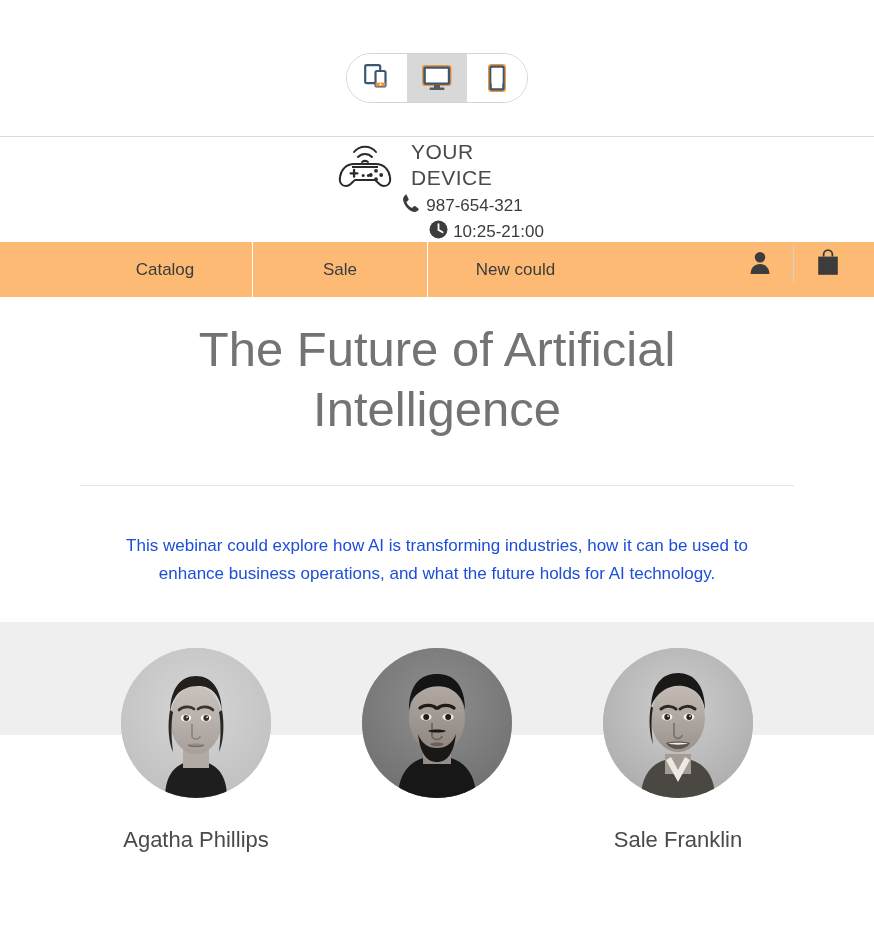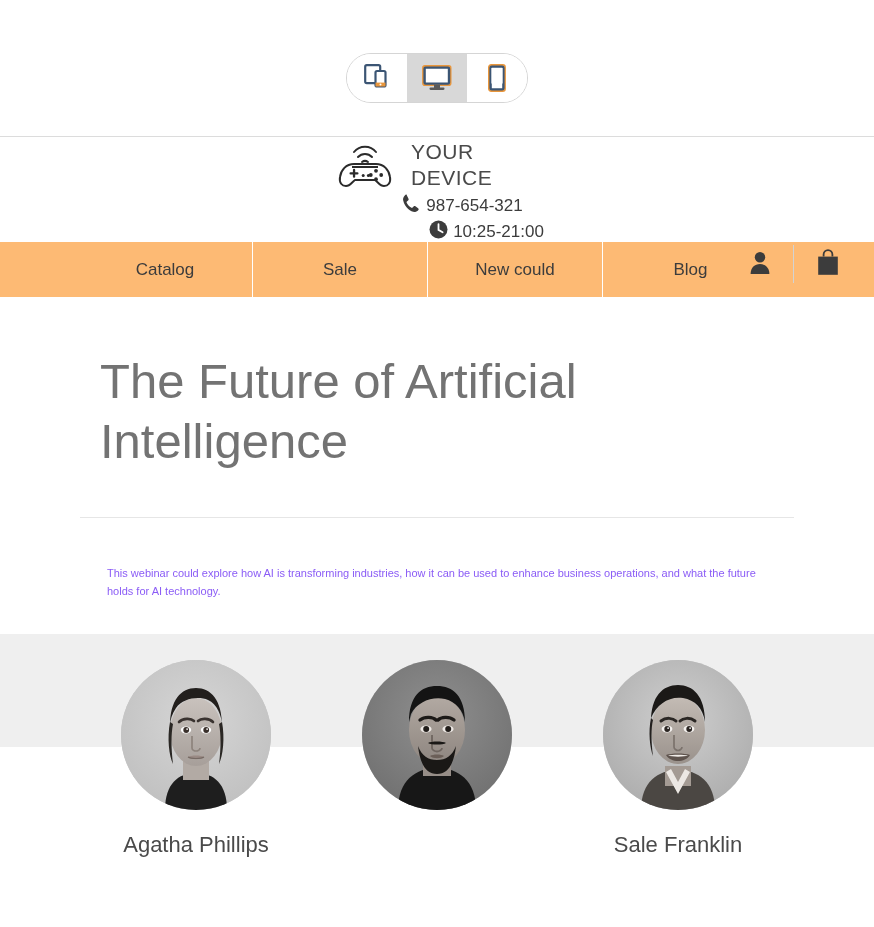--- a/index.html
+++ b/index.html
@@ -101,39 +101,39 @@
     justify-content: center;
     font-size: 17px;
     color: #3c3c3c;
     border-right: 1px solid #ffffff;
     cursor: pointer;
   }
   .nav-item:last-child { border-right: none; }
 
   
   .hero {
-    padding: 54px 80px 0 80px;
-    text-align: left;
+    padding: 22px 80px 0 80px;
+    text-align: center;
   }
   .hero-title {
     font-size: 49px;
     font-weight: normal;
     color: #737373;
     line-height: 1.23;
     margin: 0;
     padding: 0 20px;
   }
   .hero-rule {
     height: 1px;
     background: #e6e6e6;
     margin: 45px 0 0 0;
   }
   .hero-desc {
-    font-size: 11px;
-    color: #8b5cf6;
+    font-size: 17px;
+    color: #1d4ed8;
     line-height: 1.65;
     margin: 46px auto 0 auto;
     max-width: 660px;
   }
   .hero-date {
     font-size: 22px;
     color: #555555;
     margin-top: 26px;
     letter-spacing: 0.3px;
   }
@@ -161,21 +161,21 @@
     width: 150px; height: 150px;
     border-radius: 50%;
     overflow: hidden;
     margin: 0 auto;
     background: #c9c9c9;
   }
   .avatar svg { display: block; }
   .speaker-name {
     font-size: 22px;
     color: #4a4a4a;
-    margin-top: 22px;
+    margin-top: 29px;
     white-space: nowrap;
   }
 </style>
 </head>
 <body>
 
 <div class="preview-toolbar">
   <div class="device-switcher">
 
     <div class="device-btn">
@@ -277,21 +277,20 @@
       </svg>
     </span>
   </div>
 
 </div>
 
 <div class="site-nav">
   <div class="nav-item">Catalog</div>
   <div class="nav-item">Sale</div>
   <div class="nav-item">New could</div>
-  <div class="nav-item">Blog</div>
 </div>
 
 <div class="hero">
   <h1 class="hero-title">The Future of Artificial Intelligence</h1>
   <div class="hero-rule"></div>
   <p class="hero-desc">This webinar could explore how AI is transforming industries, how it can be used to enhance business operations, and what the future holds for AI technology.</p>
 </div>
 
 <div class="speakers-wrap">
   <div class="speakers-band"></div>

